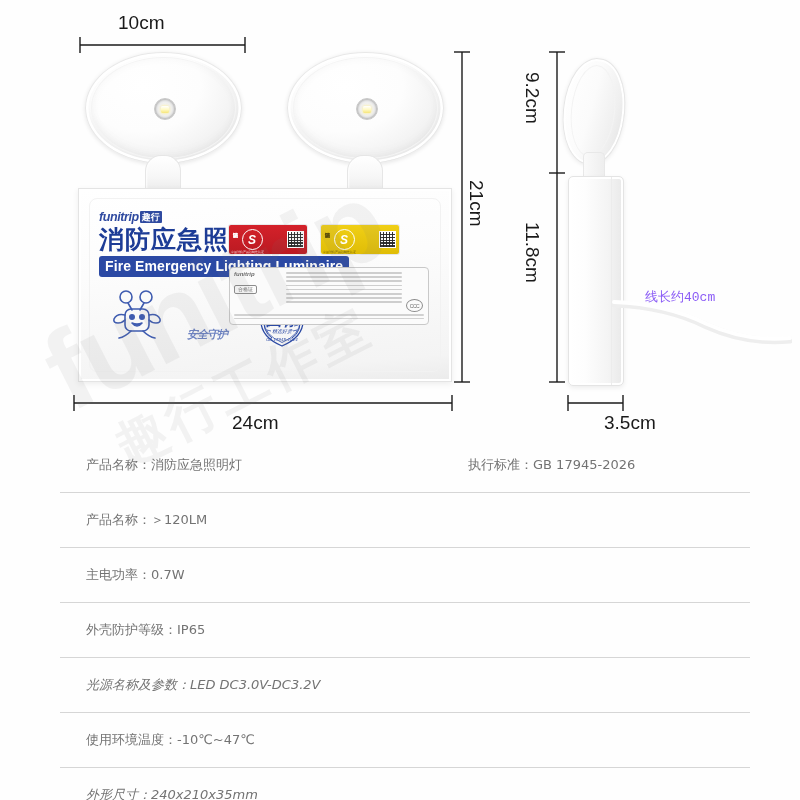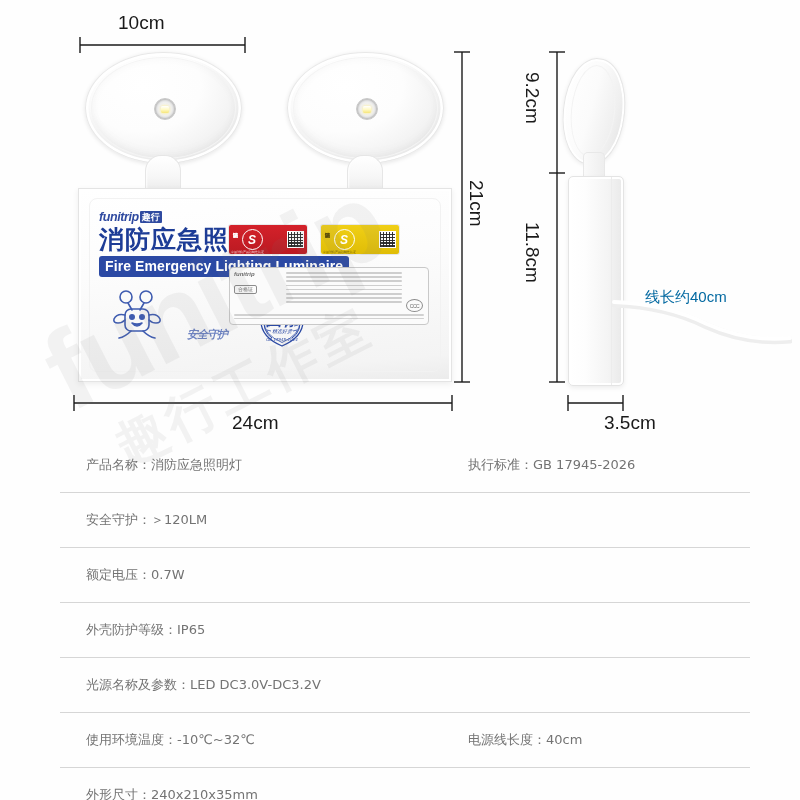--- a/index.html
+++ b/index.html
@@ -221,41 +221,41 @@
   .dim{position:absolute;z-index:20;}
   .dim-label{
     position:absolute;font-size:19px;color:#1a1a1a;white-space:nowrap;
     font-family:"Liberation Sans",sans-serif;
   }
   .dim-label.vert{
     transform-origin:0 0;
     transform:rotate(90deg);
   }
   .dim-note{
-    position:absolute;font-size:15px;color:#0369a1;white-space:nowrap;z-index:20;
-    font-family:Liberation Sans, sans-serif;
+    position:absolute;font-size:13px;color:#8b5cf6;white-space:nowrap;z-index:20;
+    font-family:Liberation Mono, monospace;
   }
 
   
   .specs{position:absolute;left:60px;top:438px;width:690px;z-index:30;}
   .spec-row{
     position:relative;
     display:flex;align-items:center;
     height:54px;
     border-bottom:1px solid #d6d6d6;
   }
   .spec-row:last-child{border-bottom:1px solid #d6d6d6;}
   .spec-cell{
     font-size:13px;color:#737373;white-space:nowrap;
     font-family:"DejaVu Sans","Liberation Sans",sans-serif;
     margin-left:26px;
   }
   .spec-cell.left{width:356px;flex:none;}
   .spec-cell.right{flex:1;}
-  .spec-cell.full{width:100%;}
+  .spec-cell.full{width:100%;font-style:italic;}
 </style>
 </head>
 <body>
 
 <div id="page">
 
   <div class="photo">
 
     <div class="head left">
       <div class="rim"></div>
@@ -407,33 +407,32 @@
     <div class="wm-line1">funitrip</div>
     <div class="wm-line2">趣行工作室</div>
   </div>
 
   <div class="specs">
     <div class="spec-row">
       <div class="spec-cell left">产品名称：消防应急照明灯</div>
       <div class="spec-cell right">执行标准：GB 17945-2026</div>
     </div>
     <div class="spec-row">
-      <div class="spec-cell right">安全守护：＞120LM</div>
-    </div>
-    <div class="spec-row">
-      <div class="spec-cell left">额定电压：0.7W</div>
+      <div class="spec-cell right">产品名称：＞120LM</div>
+    </div>
+    <div class="spec-row">
+      <div class="spec-cell left">主电功率：0.7W</div>
     </div>
     <div class="spec-row">
       <div class="spec-cell left">外壳防护等级：IP65</div>
     </div>
     <div class="spec-row">
       <div class="spec-cell full">光源名称及参数：LED   DC3.0V-DC3.2V</div>
     </div>
     <div class="spec-row">
-      <div class="spec-cell left">使用环境温度：-10℃~32℃</div>
-      <div class="spec-cell right">电源线长度：40cm</div>
+      <div class="spec-cell left">使用环境温度：-10℃~47℃</div>
     </div>
     <div class="spec-row">
       <div class="spec-cell full">外形尺寸：240x210x35mm</div>
     </div>
   </div>
 
 </div>
 
 </body></html>

